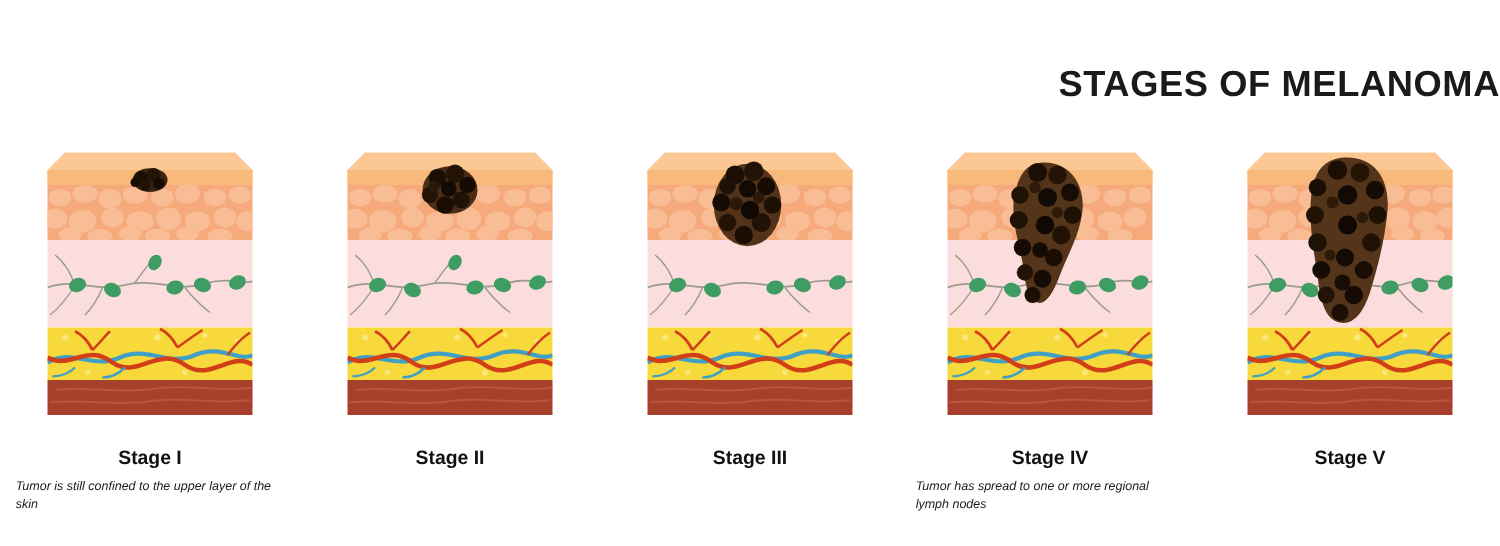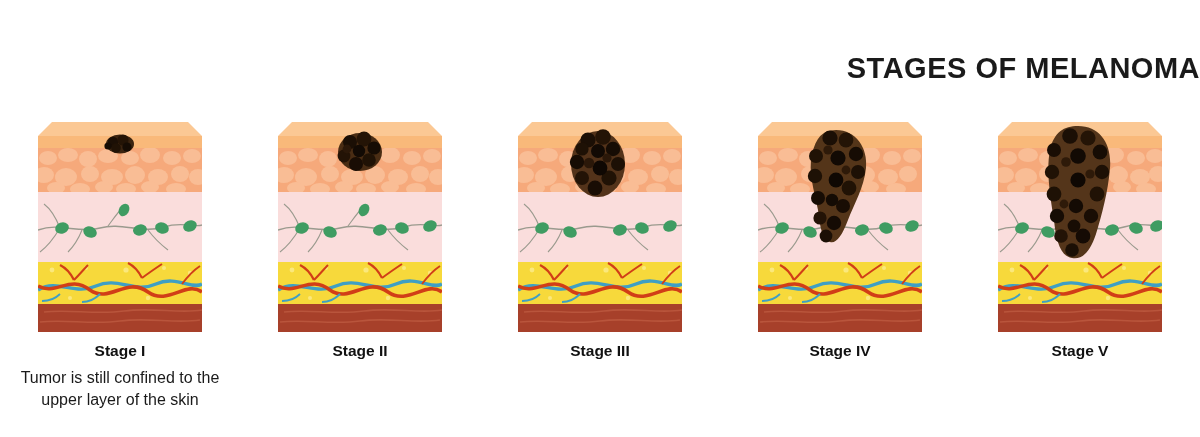--- a/index.html
+++ b/index.html
@@ -42,32 +42,32 @@
     width: 240px;
     display: flex;
     flex-direction: column;
     align-items: center;
   }
   .skin-block {
     width: 180px;
     height: 216px;
   }
   .stage-label {
-    margin-top: 8px;
+    margin-top: 24px;
     font-size: 15.5px;
     font-weight: bold;
     color: #111111;
   }
   .stage-desc {
     margin-top: 7px;
-    font-size: 16px;
+    font-size: 10px;
     line-height: 1.35;
     color: #1a1a1a;
-    text-align: center;
     width: 215px;
+    font-style: italic;
   }
 </style>
 </head>
 <body>
 
 <div id="infographic">
 
   <div class="page-title">STAGES OF MELANOMA</div>
 
   <div class="stages-row">
@@ -461,20 +461,21 @@
           <circle cx="65" cy="58" r="7.2" fill="#1e1105"></circle>
             <circle cx="66" cy="38" r="7" fill="#201205"></circle>
           <circle cx="88" cy="40" r="7.6" fill="#120a04"></circle>
             <circle cx="86" cy="62" r="7.4" fill="#0f0803"></circle>
           <circle cx="82" cy="82" r="6.2" fill="#140b04"></circle>
           <circle cx="78" cy="32" r="4.6" fill="#2e1a09"></circle>
             <circle cx="96" cy="52" r="4.4" fill="#2e1a09"></circle>
         </g>
       </svg>
       <div class="stage-label">Stage IV</div>
+      <div class="stage-desc">Tumor has spread to one or more regional lymph nodes</div>
     </div>
 
     <div class="stage-panel">
       <svg class="skin-block" viewBox="0 0 180 216">
         <defs>
           <clipPath id="cellclip5">
               <rect x="8" y="30" width="164" height="44"></rect>
             </clipPath>
           <clipPath id="dermclip5">
               <rect x="8" y="74" width="164" height="70"></rect>

